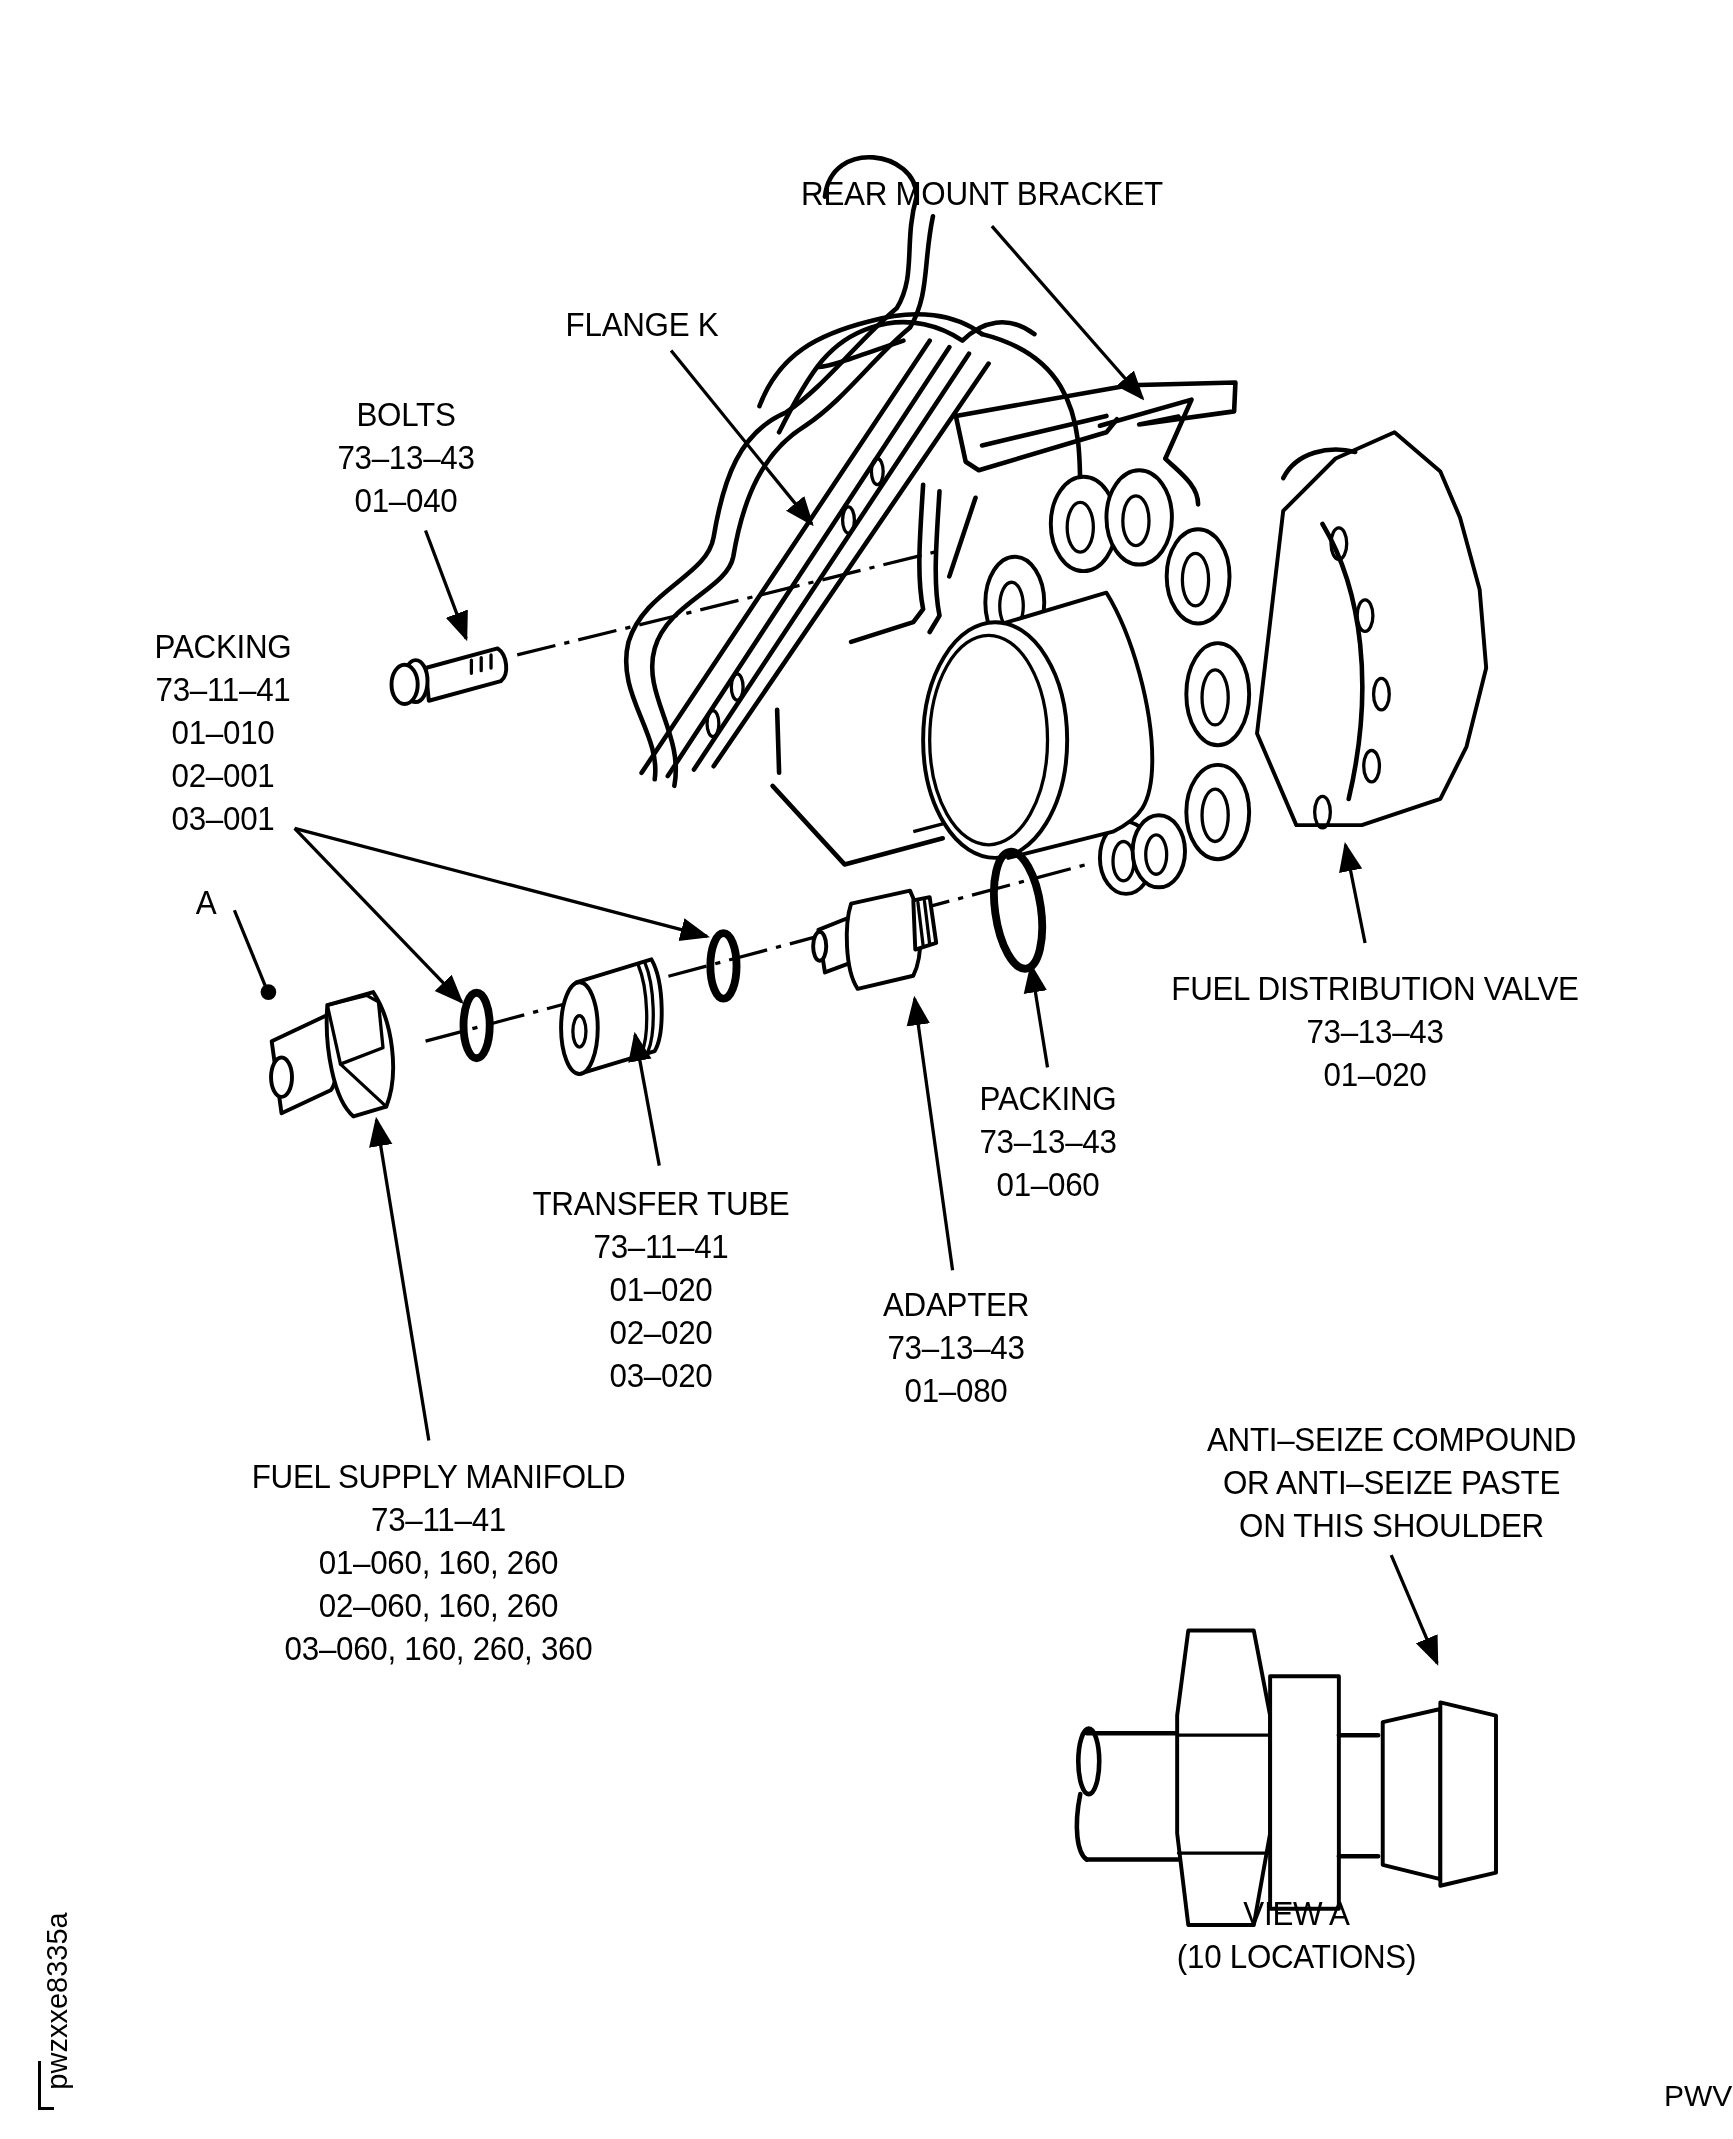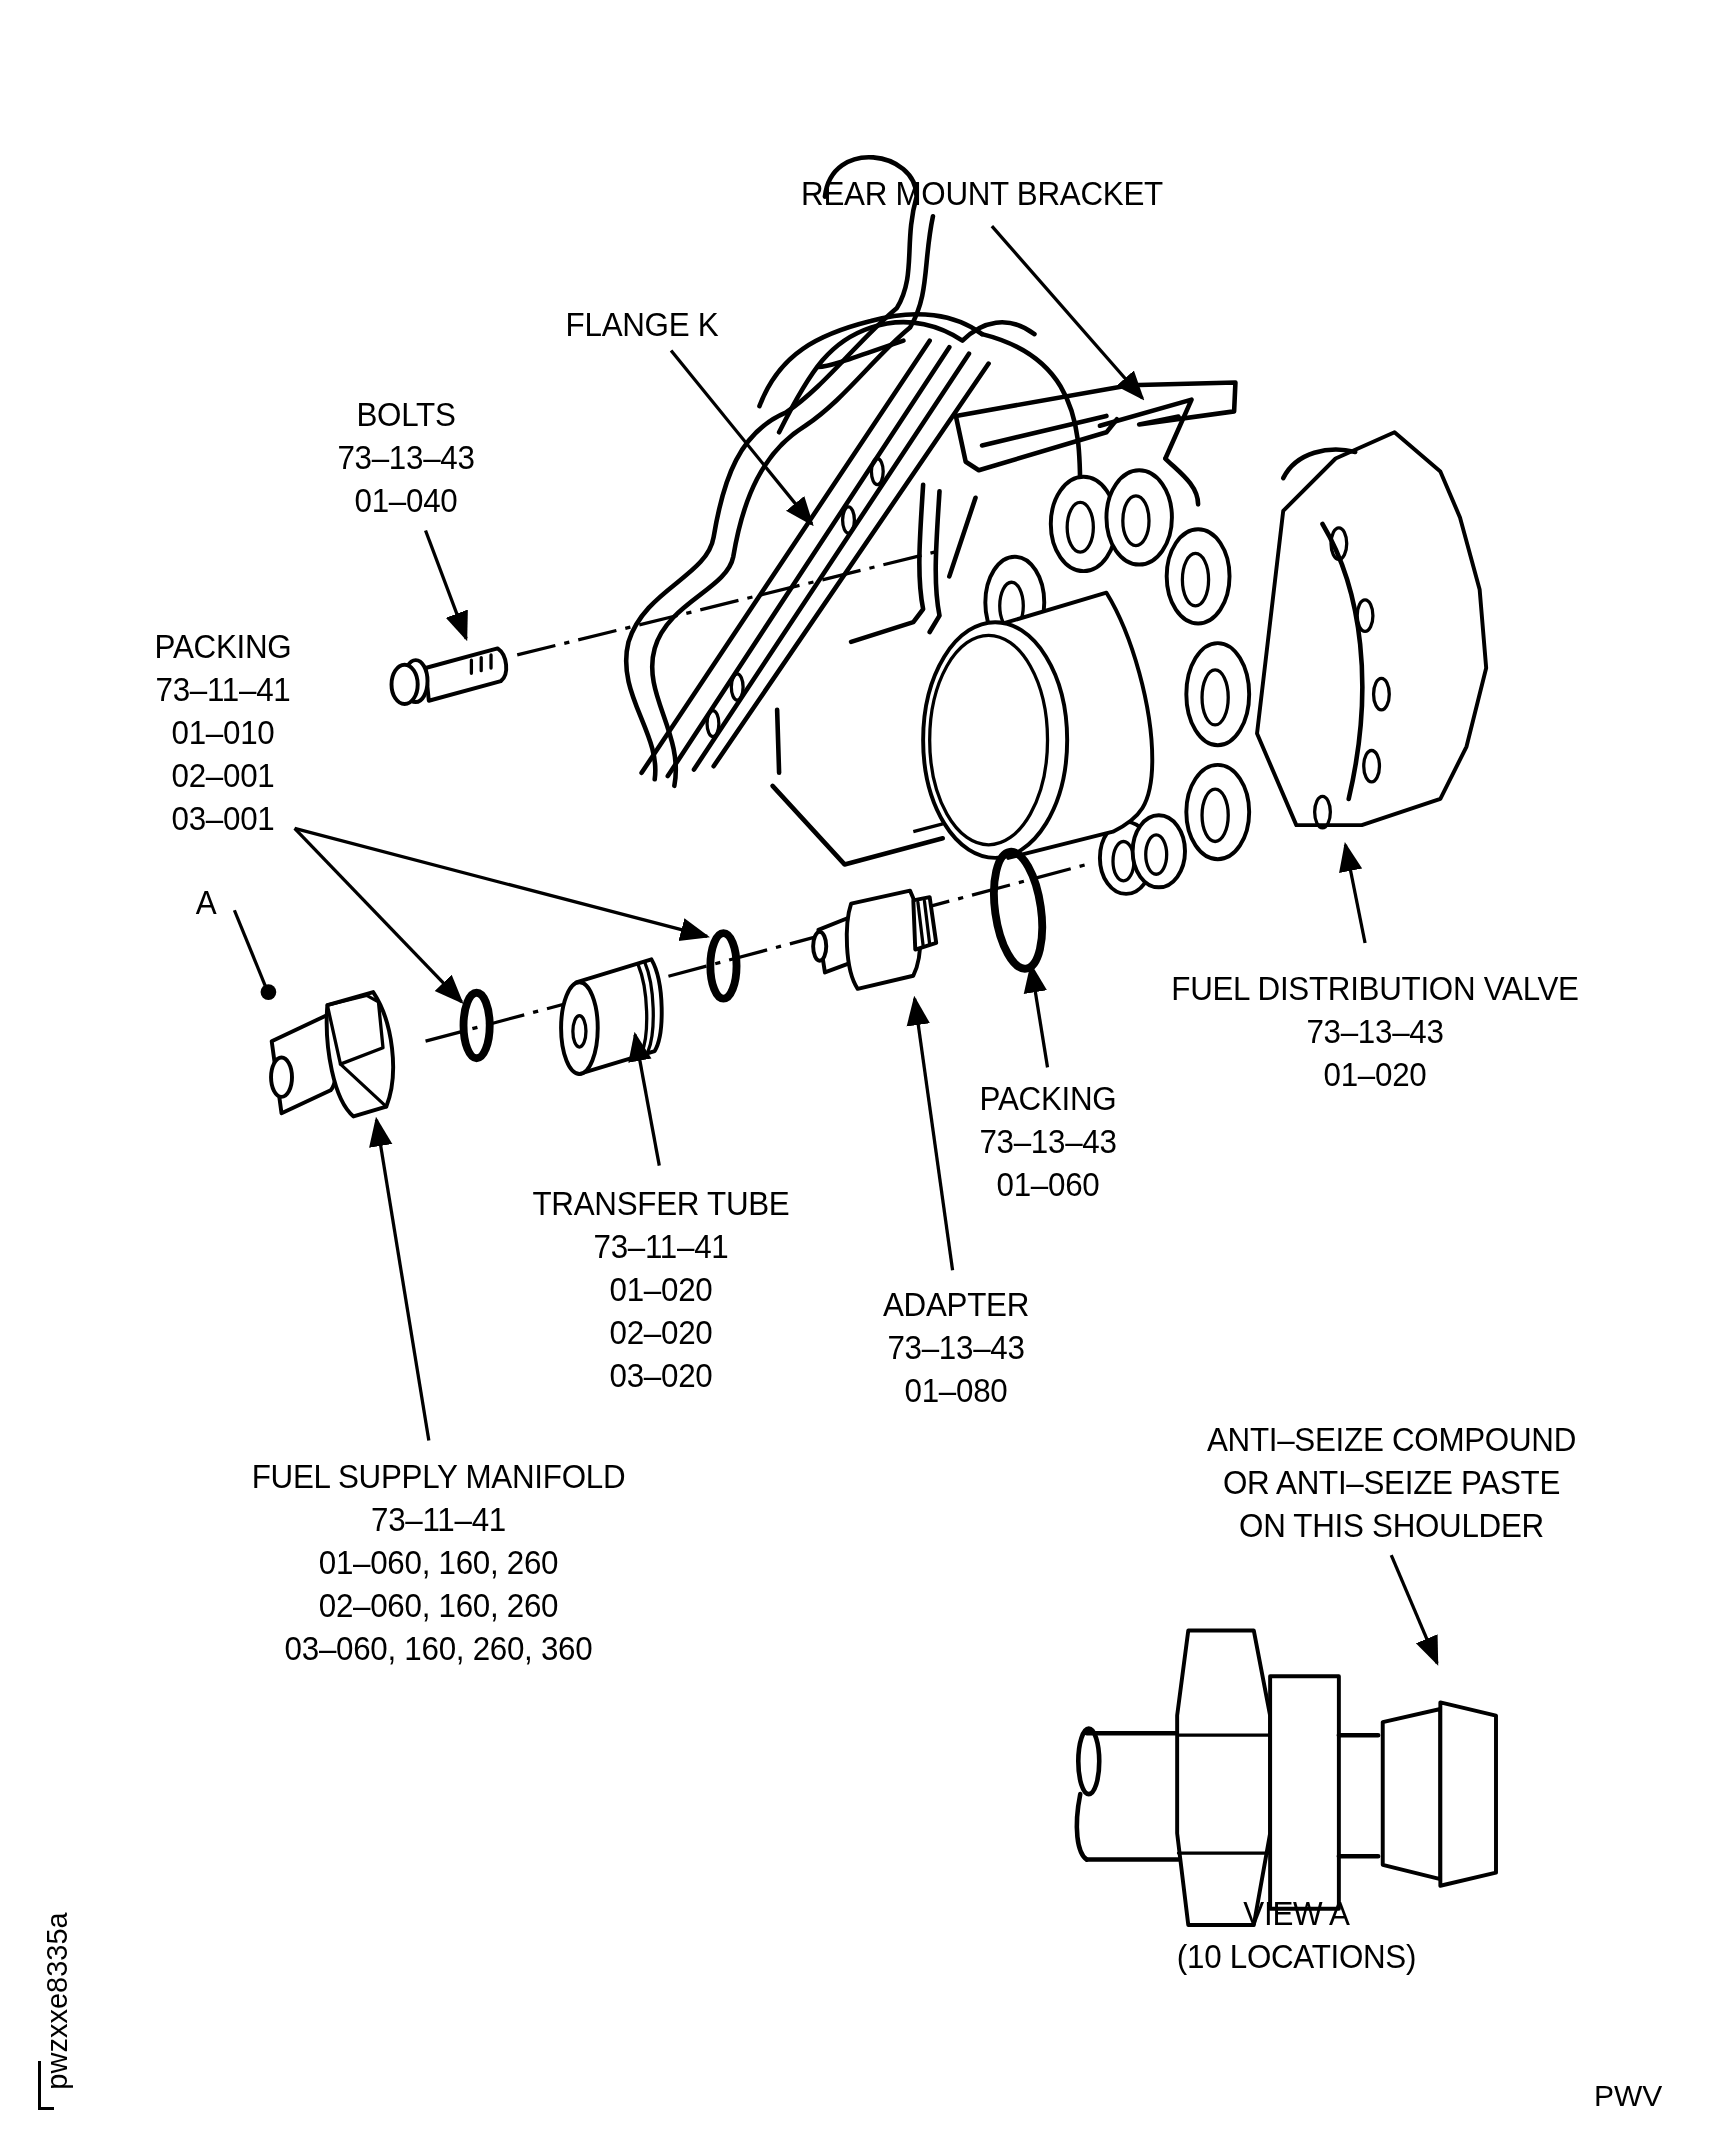--- a/index.html
+++ b/index.html
@@ -13,21 +13,21 @@
   .thin { fill:none; stroke:#000; stroke-width:5; stroke-linecap:round; stroke-linejoin:round; }
   .ring { fill:none; stroke:#000; stroke-width:12; }
   .dash { fill:none; stroke:#000; stroke-width:5; stroke-dasharray:60 14 8 14; }
   .lead { fill:none; stroke:#000; stroke-width:5; }
   .wf { fill:#fff; stroke:#000; stroke-width:6; stroke-linejoin:round; }
   #fig-id { position:absolute; left:34px; top:1886px; width:46px; height:229px; }
   #fig-id span { position:absolute; left:50%; top:50%; transform:translate(-50%,-50%) rotate(-90deg);
                  font-size:29px; white-space:nowrap; }
   #fig-id .brk { position:absolute; left:3.9px; bottom:5.2px; width:13px; height:46px;
                  border-left:3.3px solid #000; border-bottom:3.3px solid #000; }
-  #pwv { position:absolute; left:1594px; top:2079px; font-size:30px; }
+  #pwv { position:absolute; left:1664px; top:2079px; font-size:30px; }
 </style>
 </head>
 <body>
 
 <svg id="art" viewBox="0 0 2647 3268">
 
   <g>
     <path class="ln" d="M1000,1190 C1010,1120 940,1060 960,980 C985,900 1080,880 1090,820 C1105,730 1130,660 1200,630 C1260,590 1310,520 1370,470 C1400,420 1380,370 1400,300 C1400,230 1270,210 1260,300"></path>
     <path class="ln" d="M1270,300 C1250,230 1230,180 1200,150 C1120,90 1030,120 960,160" transform="translate(0,320)" opacity="0"></path>
     <path class="ln" d="M1030,1200 C1045,1120 980,1060 1000,990 C1020,920 1110,900 1120,850 C1135,760 1165,690 1230,650 C1290,610 1335,545 1390,500 C1420,450 1410,400 1425,330"></path>

